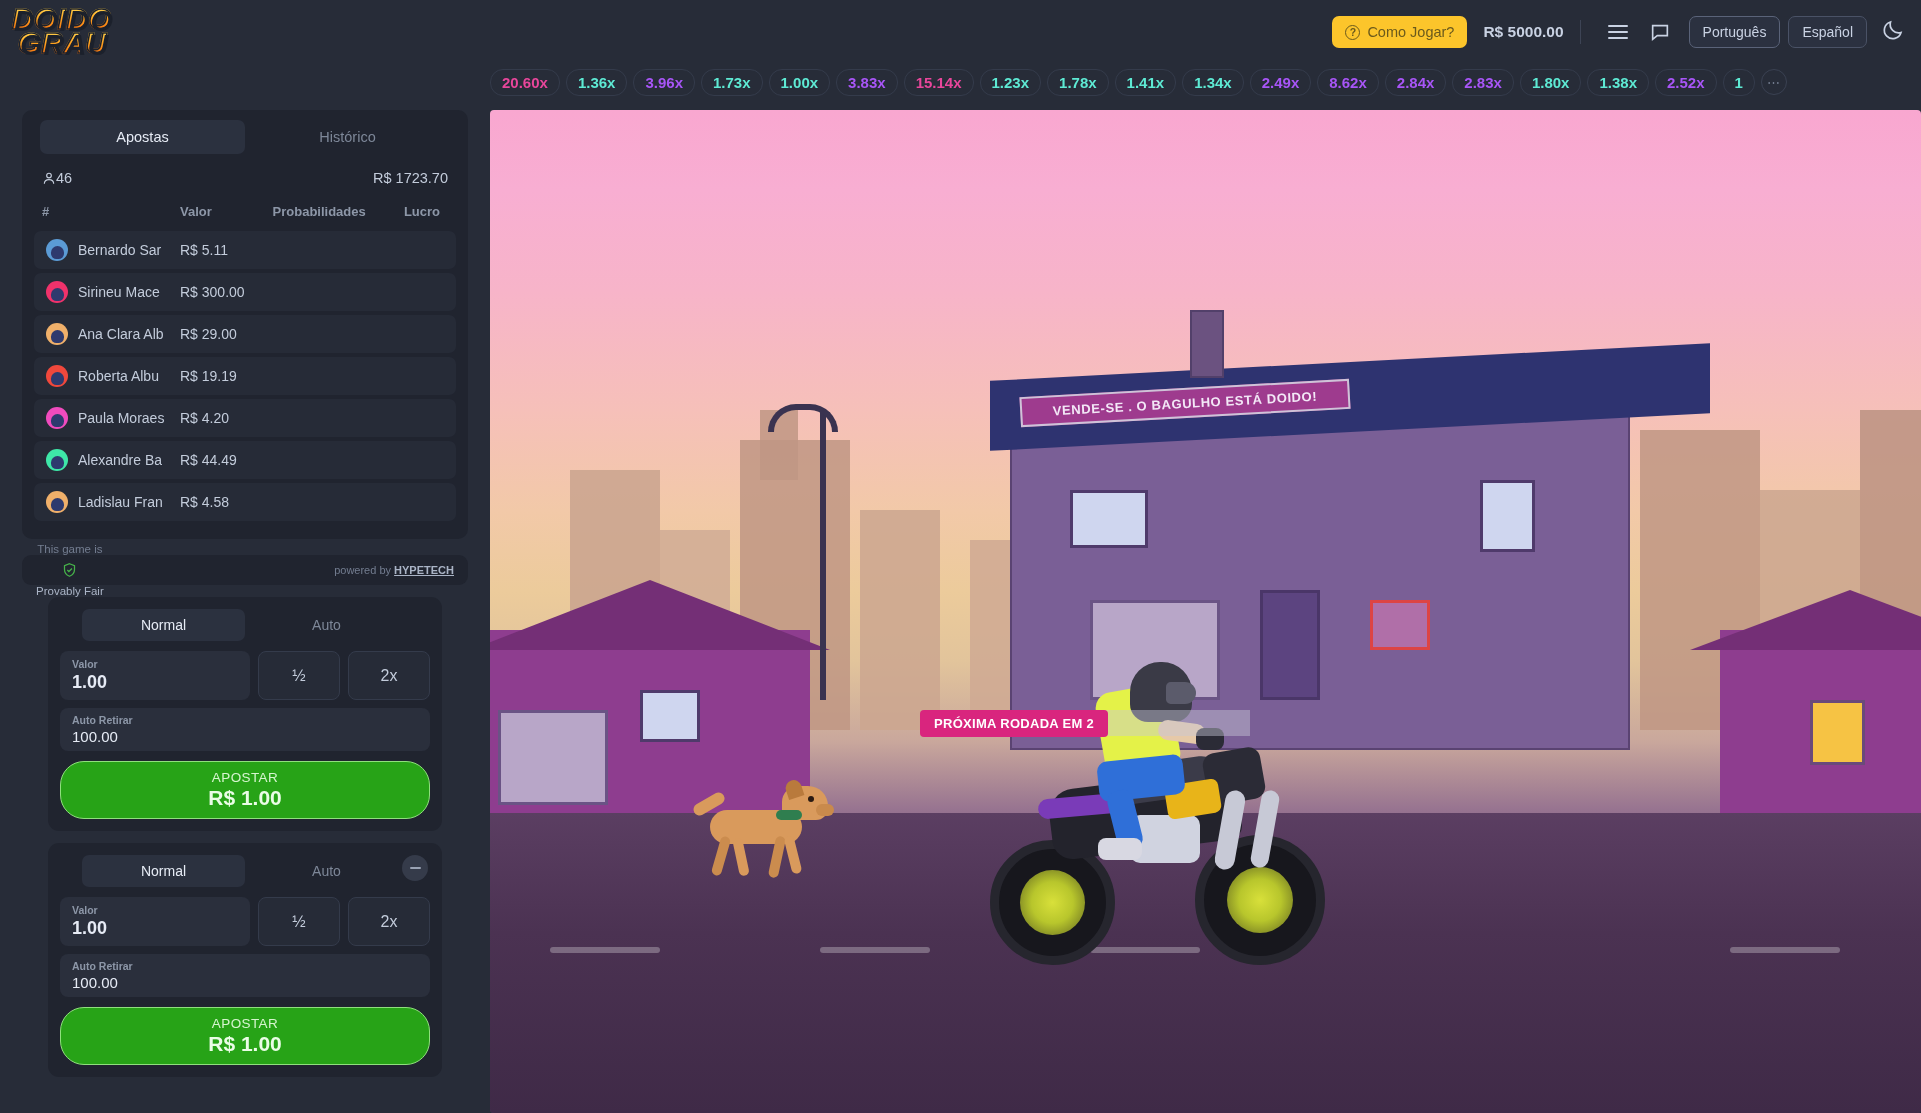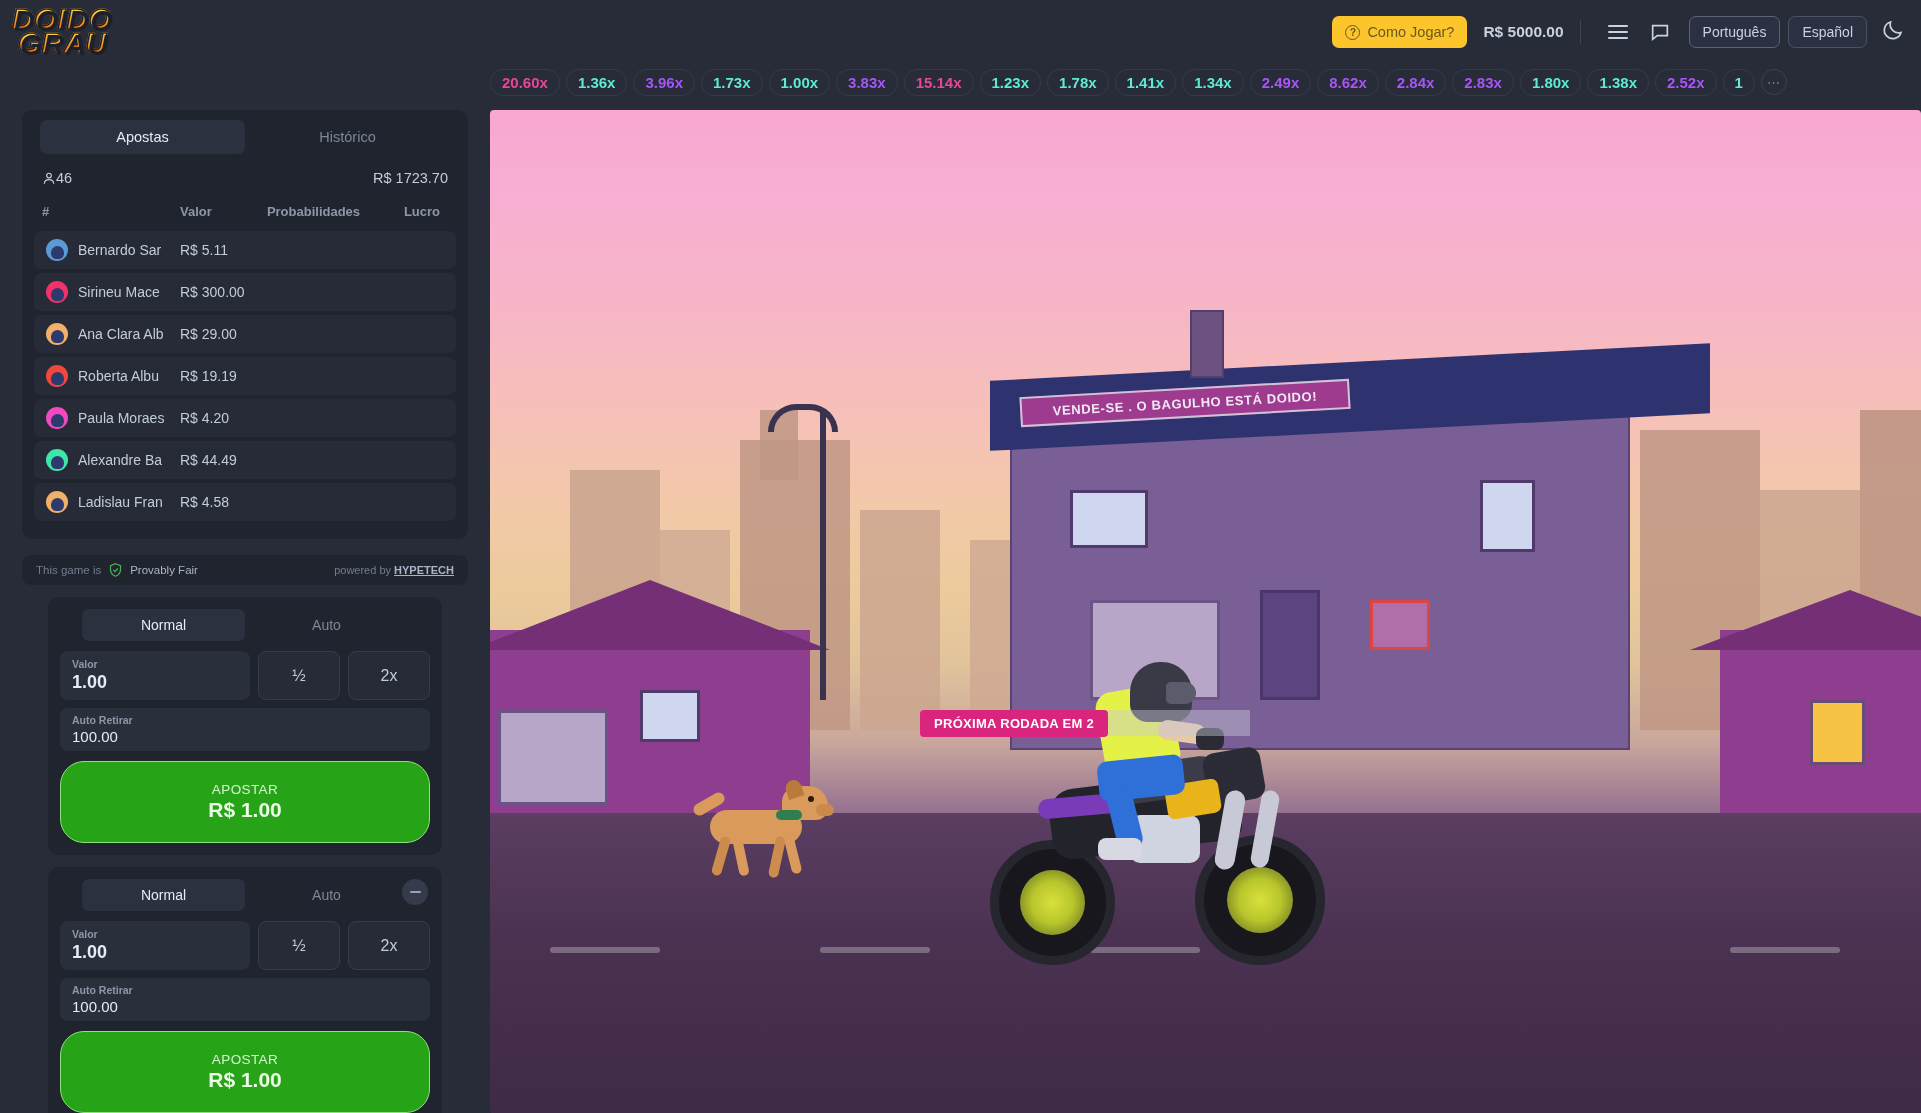--- a/index.html
+++ b/index.html
@@ -83,41 +83,41 @@
   .bets-meta { display:flex; align-items:center; padding: 6px 20px 10px 20px; }
   .players { display:flex; align-items:center; gap:0; color:#c3ccdb; font-size:14.5px; }
   .bets-total { margin-left:auto; color:#c3ccdb; font-size:14.5px; }
 
   table.bets { width: calc(100% - 24px); margin: 0 12px; border-collapse: separate; border-spacing: 0 4px; }
   table.bets th {
     font-size: 13px; color: #8d97a8; font-weight: bold; text-align: left; padding: 4px 8px 8px 8px;
   }
   table.bets th.num, table.bets td.num { text-align: left; }
   table.bets th.c2 { width: 110px; }
-  table.bets th.c3 { width: 130px; text-align:left;}
+  table.bets th.c3 { width: 130px; text-align:center;}
   table.bets th.c4 { width: 90px; text-align: right; padding-right: 16px;}
   table.bets td { background: #262b37; padding: 8px; font-size: 14px; color: #c3ccdb; }
   table.bets tr td:first-child { border-radius: 7px 0 0 7px; padding-left: 12px; }
   table.bets tr td:last-child { border-radius: 0 7px 7px 0; }
   .cellname { display: flex; align-items: center; gap: 10px; }
   .avatar {
     width: 22px; height: 22px; border-radius: 50%; flex-shrink: 0; position: relative;
     display:flex; align-items:flex-end; justify-content:center; overflow:hidden;
   }
   .avatar::after {
     content:''; position:absolute; width:13px; height:13px; border-radius: 50% 50% 42% 42%;
     bottom: 2px; background: #2e3a6e;
   }
   .uname { overflow: hidden; white-space: nowrap; max-width: 86px; text-overflow: clip; }
 
   .fairbar {
     margin: 16px 22px 0 22px; background: #20242f; border-radius: 9px; height: 30px;
     display: flex; align-items: center; padding: 0 14px;
   }
-  .fair-l { display:flex; align-items:center; gap:7px; color:#737d90; font-size:11.5px; }
+  .fair-l { display:flex; align-items:center; gap:7px; color:#737d90; font-size:11.5px;flex-direction:column; }
   .fair-strong { color:#aab4c6; }
   .fair-r { margin-left:auto; color:#737d90; font-size:11px; }
   .fair-r a { color:#aab4c6; text-decoration: underline; font-weight: bold; }
 
   
   .betpanel { background: #20242f; border-radius: 11px; margin: 12px 48px 0 48px; padding: 12px; position: relative; }
   .bp-tabs { display: flex; padding: 0 22px; }
   .bp-tab { flex: 1; text-align: center; padding: 8px 0; font-size: 14px; border-radius: 7px; cursor: pointer; color: #7d8798; }
   .bp-tab.active { background: #2b313f; color: #e6ebf5; }
   .minus-btn {
@@ -131,21 +131,21 @@
   .field-lbl { font-size: 10.5px; color: #8d97a8; font-weight: bold; }
   .field-val { font-size: 18px; color: #e6ebf5; font-weight: bold; margin-top: 2px; }
   .half-btn, .two-btn {
     background: #262b37; border: 1px solid #343b4b; border-radius: 8px; width: 82px;
     display: flex; align-items: center; justify-content: center; color: #c3ccdb; font-size: 16px; cursor: pointer;
   }
   .field-wide { background: #2a2f3c; border-radius: 8px; padding: 6px 12px; margin-top: 8px; cursor:text; }
   .field-wide .field-val { font-size: 15px; font-weight: normal; }
   .bet-btn {
     margin-top: 10px; background: #27a317; border: 1px solid #8fe07d; border-radius: 24px;
-    padding: 20px 0; text-align: center; cursor: pointer;
+    padding: 8px 0; text-align: center; cursor: pointer;
   }
   .bet-btn .l1 { font-size: 13.5px; color: #d6f5cf; letter-spacing: .4px; }
   .bet-btn .l2 { font-size: 21px; color: #eafde6; font-weight: bold; margin-top: 1px; }
 
   
   .game {
     position: absolute; left: 490px; top: 110px; width: 1431px; height: 1003px;
     border-radius: 4px; overflow: hidden;
     background: linear-gradient(180deg,
       #f9a7d0 0%, #f8aed2 8%, #f7b4c9 18%, #f6c0b9 30%,

